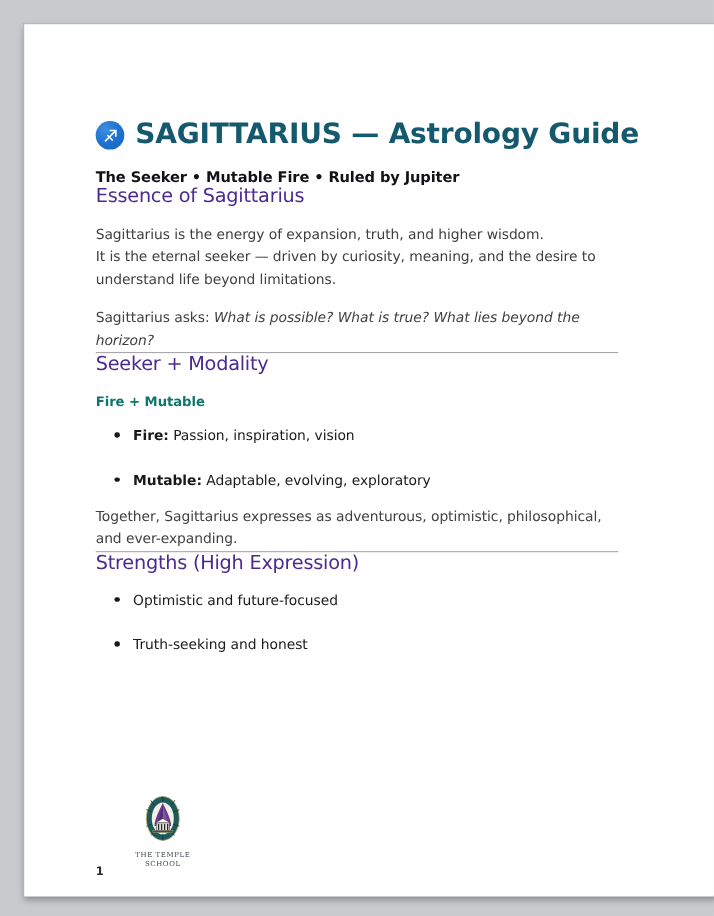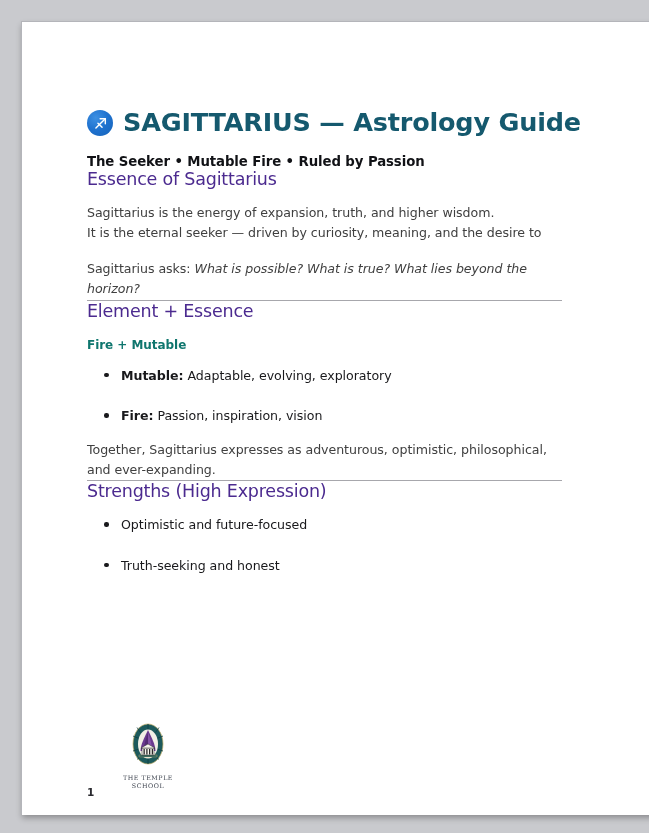--- a/index.html
+++ b/index.html
@@ -191,45 +191,46 @@
             <g stroke="#ffffff" stroke-width="2" stroke-linecap="round" fill="none">
               <line x1="5.5" y1="18.5" x2="18" y2="6"></line>
               <polyline points="11.5,5.2 18.8,5.2 18.8,12.5"></polyline>
               <line x1="8.4" y1="11.6" x2="14.2" y2="17.4"></line>
             </g>
           </svg>
         </span>
         <span class="doc-title">SAGITTARIUS — Astrology Guide</span>
       </div>
 
-      <div class="doc-subtitle">The Seeker • Mutable Fire • Ruled by Passion</div>
+      <div class="doc-subtitle">The Seeker • Mutable Fire • Ruled by Jupiter</div>
 
       <h2 class="section-title sec-essence">Essence of Sagittarius</h2>
 
       <p class="body">
         <span>Sagittarius is the energy of expansion, truth, and higher wisdom.</span><br>
         <span>It is the eternal seeker — driven by curiosity, meaning, and the desire to</span><br>
+        <span>understand life beyond limitations.</span>
       </p>
 
       <p class="body tight">
         <span>Sagittarius asks: </span><span class="italic">What is possible? What is true? What lies beyond the horizon?</span>
       </p>
 
       <hr class="rule rule-1">
 
-      <h2 class="section-title sec-element">Element + Essence</h2>
+      <h2 class="section-title sec-element">Seeker + Modality</h2>
 
       <div class="sublabel">Fire + Mutable</div>
 
       <ul class="bullets">
         <li>
-          <span class="bold">Mutable:</span><span> Adaptable, evolving, exploratory</span>
+          <span class="bold">Fire:</span><span> Passion, inspiration, vision</span>
         </li>
         <li>
-          <span class="bold">Fire:</span><span> Passion, inspiration, vision</span>
+          <span class="bold">Mutable:</span><span> Adaptable, evolving, exploratory</span>
         </li>
       </ul>
 
       <p class="body">Together, Sagittarius expresses as adventurous, optimistic, philosophical, and ever-expanding.</p>
 
       <hr class="rule rule-2">
 
       <h2 class="section-title sec-strength">Strengths (High Expression)</h2>
 
       <ul class="bullets">

